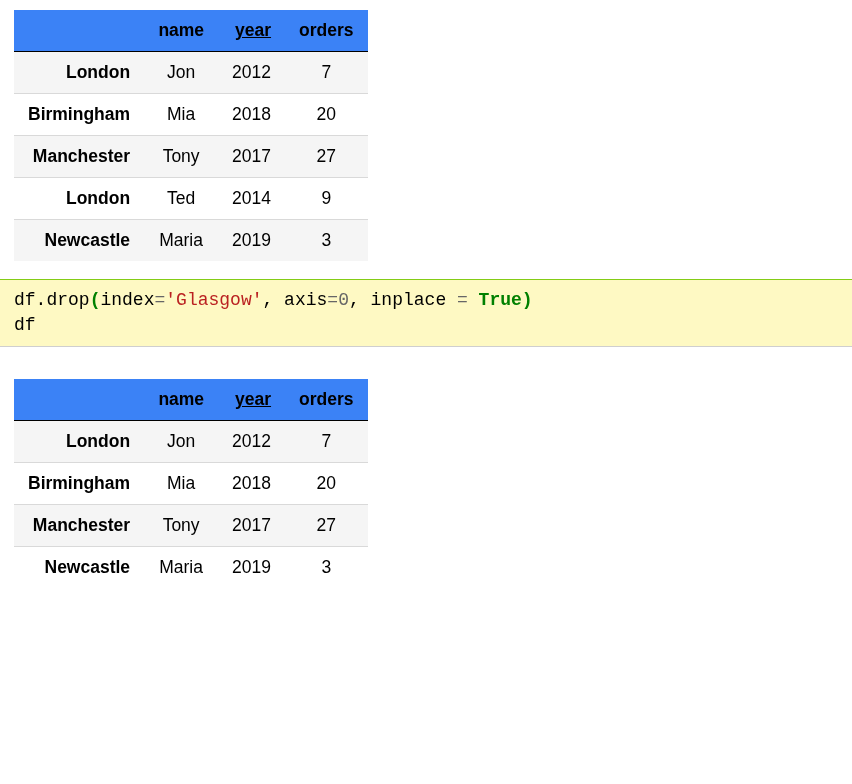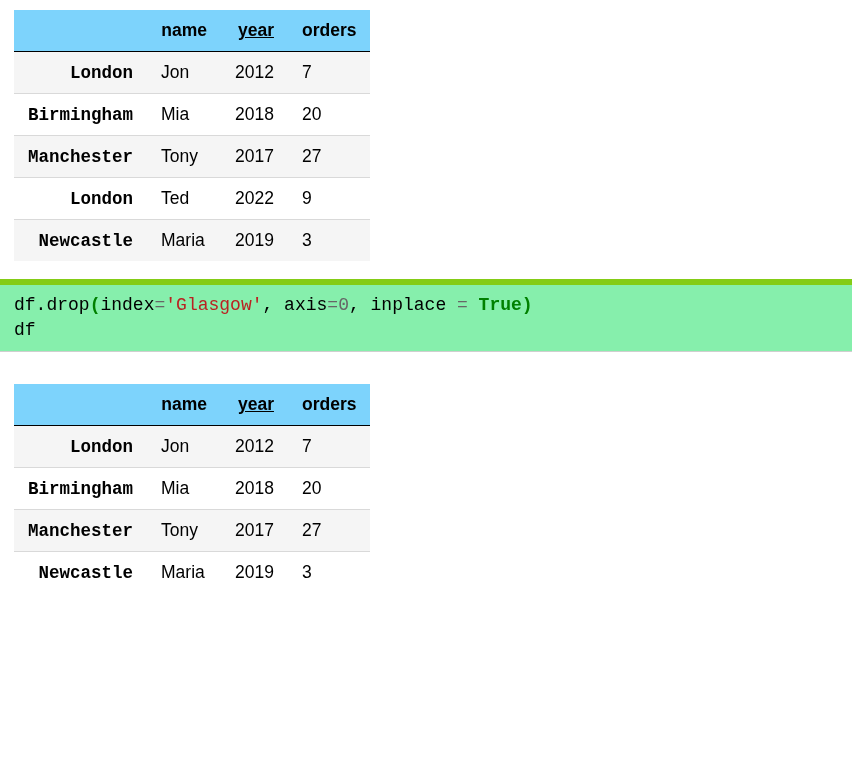--- a/index.html
+++ b/index.html
@@ -7,23 +7,23 @@
     margin: 0;
     padding: 0;
     font-family: "Helvetica Neue", Helvetica, Arial, sans-serif;
     font-size: 17.5px;
     background: #ffffff;
     color: #000;
     width: 852px;
   }
   .out-block { padding: 6px 14px 18px 14px; }
   .code-cell {
-    border-top: 6px solid #84cc16;
+    border-top: 1px solid #84cc16;
     border-bottom: 1px solid #cfcfcf;
-    background: #86efac;
+    background: #fef9c3;
     padding: 8px 14px 8px 14px;
     font-family: Menlo, Monaco, "Courier New", monospace;
     font-size: 18px;
     line-height: 1.4;
     white-space: pre;
   }
   .code-cell .kw   { color: #008000; font-weight: bold; }
   .code-cell .str  { color: #ba2121; }
   .code-cell .num  { color: #666666; }
   .code-cell .paren-open  { color: #008000; font-weight: bold; }
@@ -34,32 +34,31 @@
     border-collapse: collapse;
     border: none;
     margin-top: 4px;
   }
   table.dataframe thead th {
     font-weight: 700;
     text-align: right;
     border: none;
     border-bottom: 1.5px solid #000;
     padding: 10px 14px;
-    background: #7dd3fc;
+    background: #3b82f6;
   }
   table.dataframe thead th:first-child { }
   table.dataframe tbody th {
     font-weight: 700;
     text-align: right;
     border: none;
     padding: 10px 14px;
-    font-family: Liberation Mono, monospace;
   }
   table.dataframe tbody td {
-    text-align: left;
+    text-align: center;
     border: none;
     padding: 10px 14px;
   }
   table.dataframe tbody tr:nth-child(odd)  { background: #f5f5f5; }
   table.dataframe tbody tr:nth-child(even) { background: #ffffff; }
   table.dataframe tbody tr:not(:last-child) td,
   table.dataframe tbody tr:not(:last-child) th {
     border-bottom: 1px solid #d9d9d9;
   }
 
@@ -96,21 +95,21 @@
       </tr>
       <tr>
         <th>Manchester</th>
         <td>Tony</td>
         <td>2017</td>
         <td>27</td>
       </tr>
       <tr>
         <th>London</th>
         <td>Ted</td>
-        <td>2022</td>
+        <td>2014</td>
         <td>9</td>
       </tr>
       <tr>
         <th>Newcastle</th>
         <td>Maria</td>
         <td>2019</td>
         <td>3</td>
       </tr>
     </tbody>
   </table>

